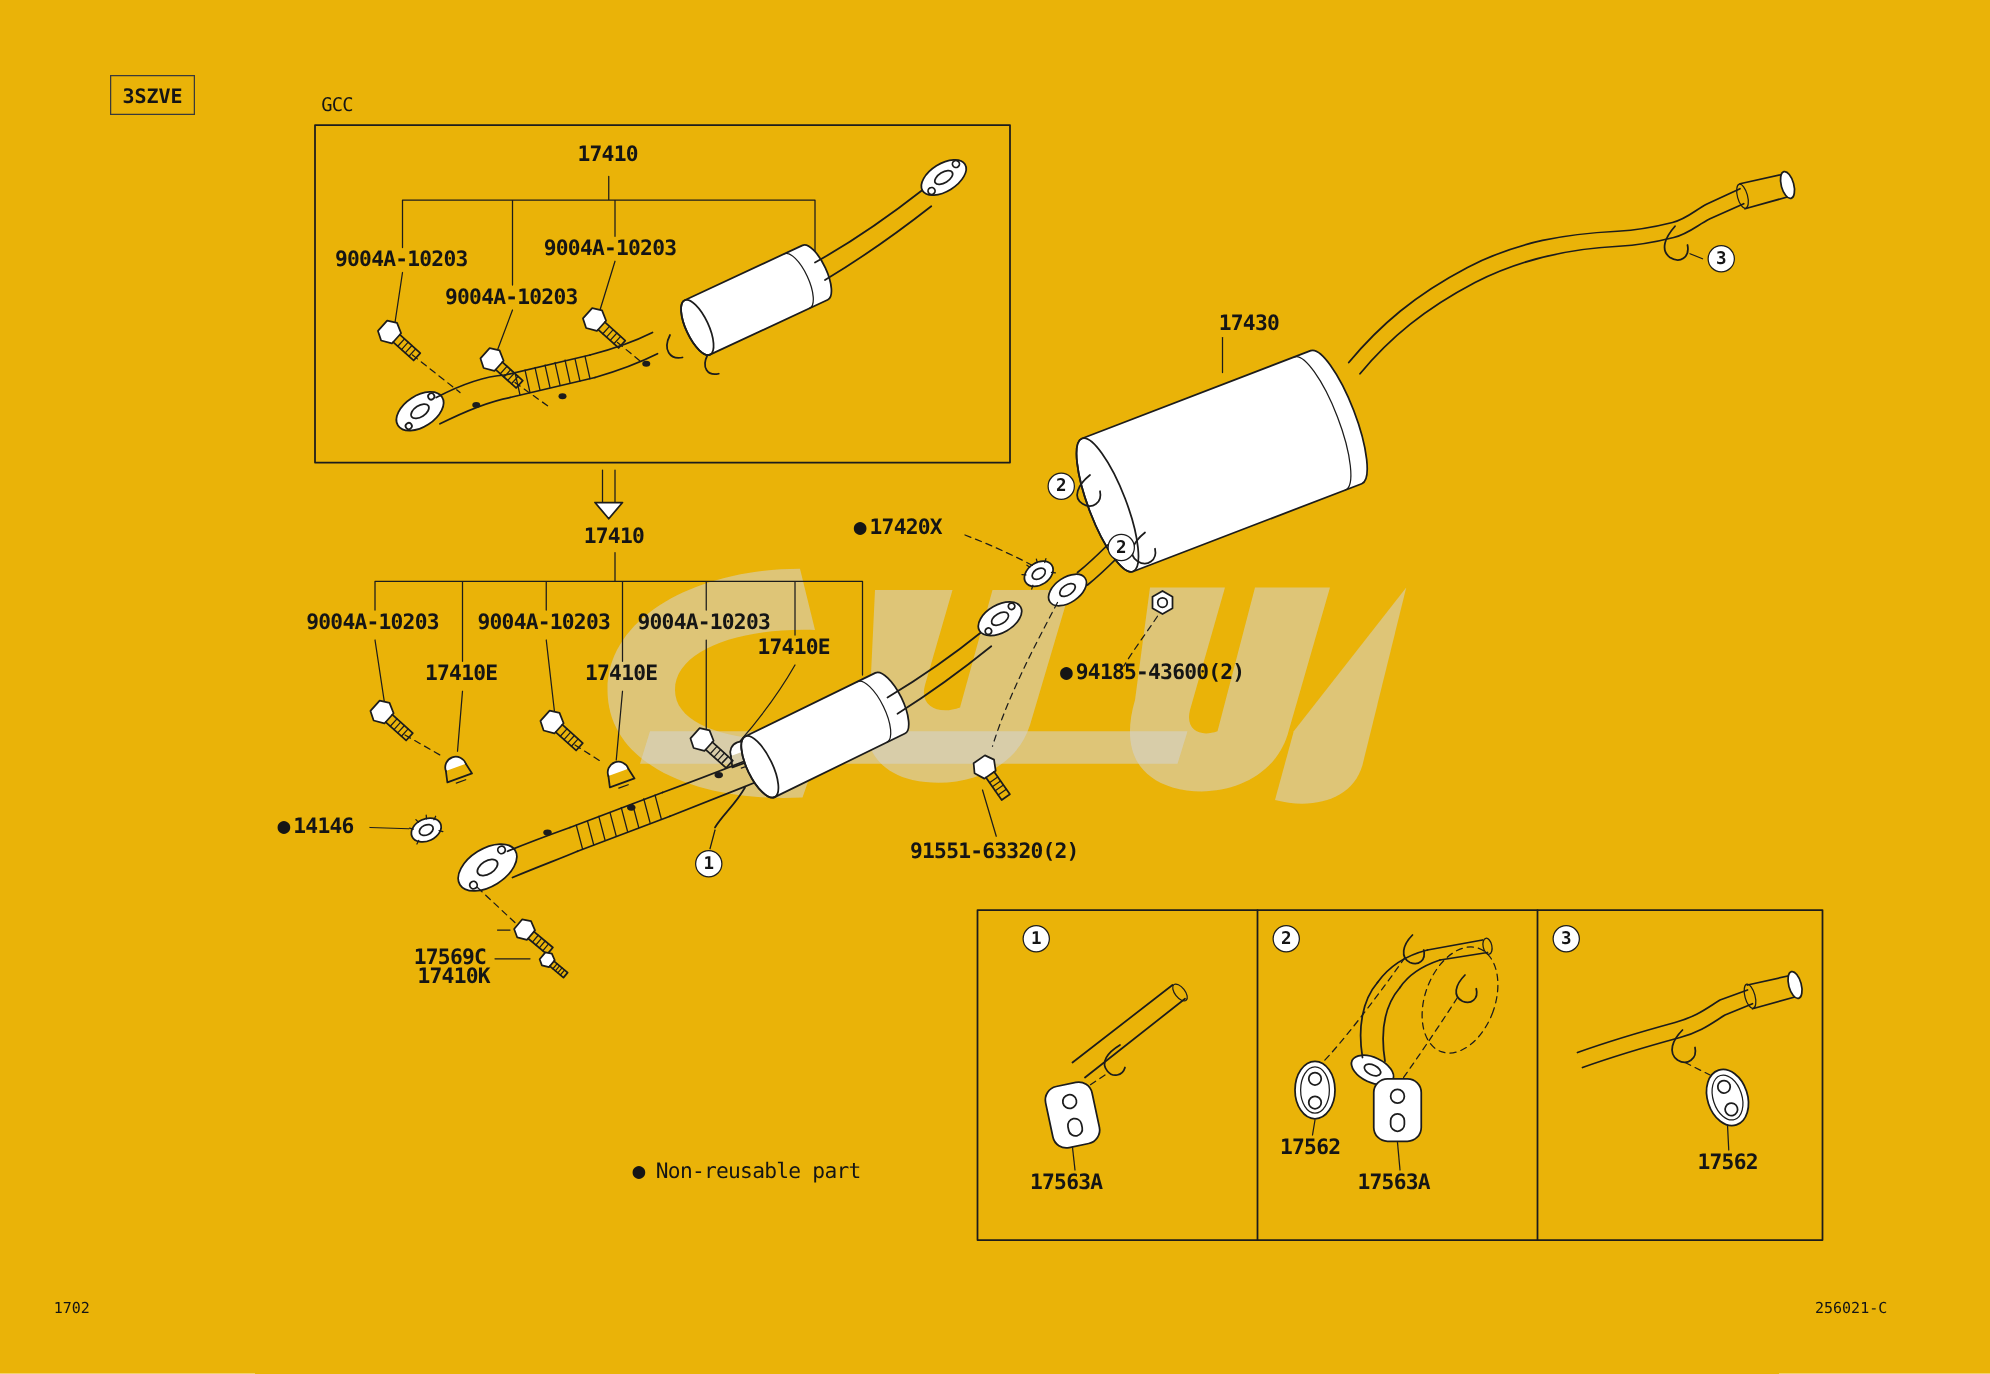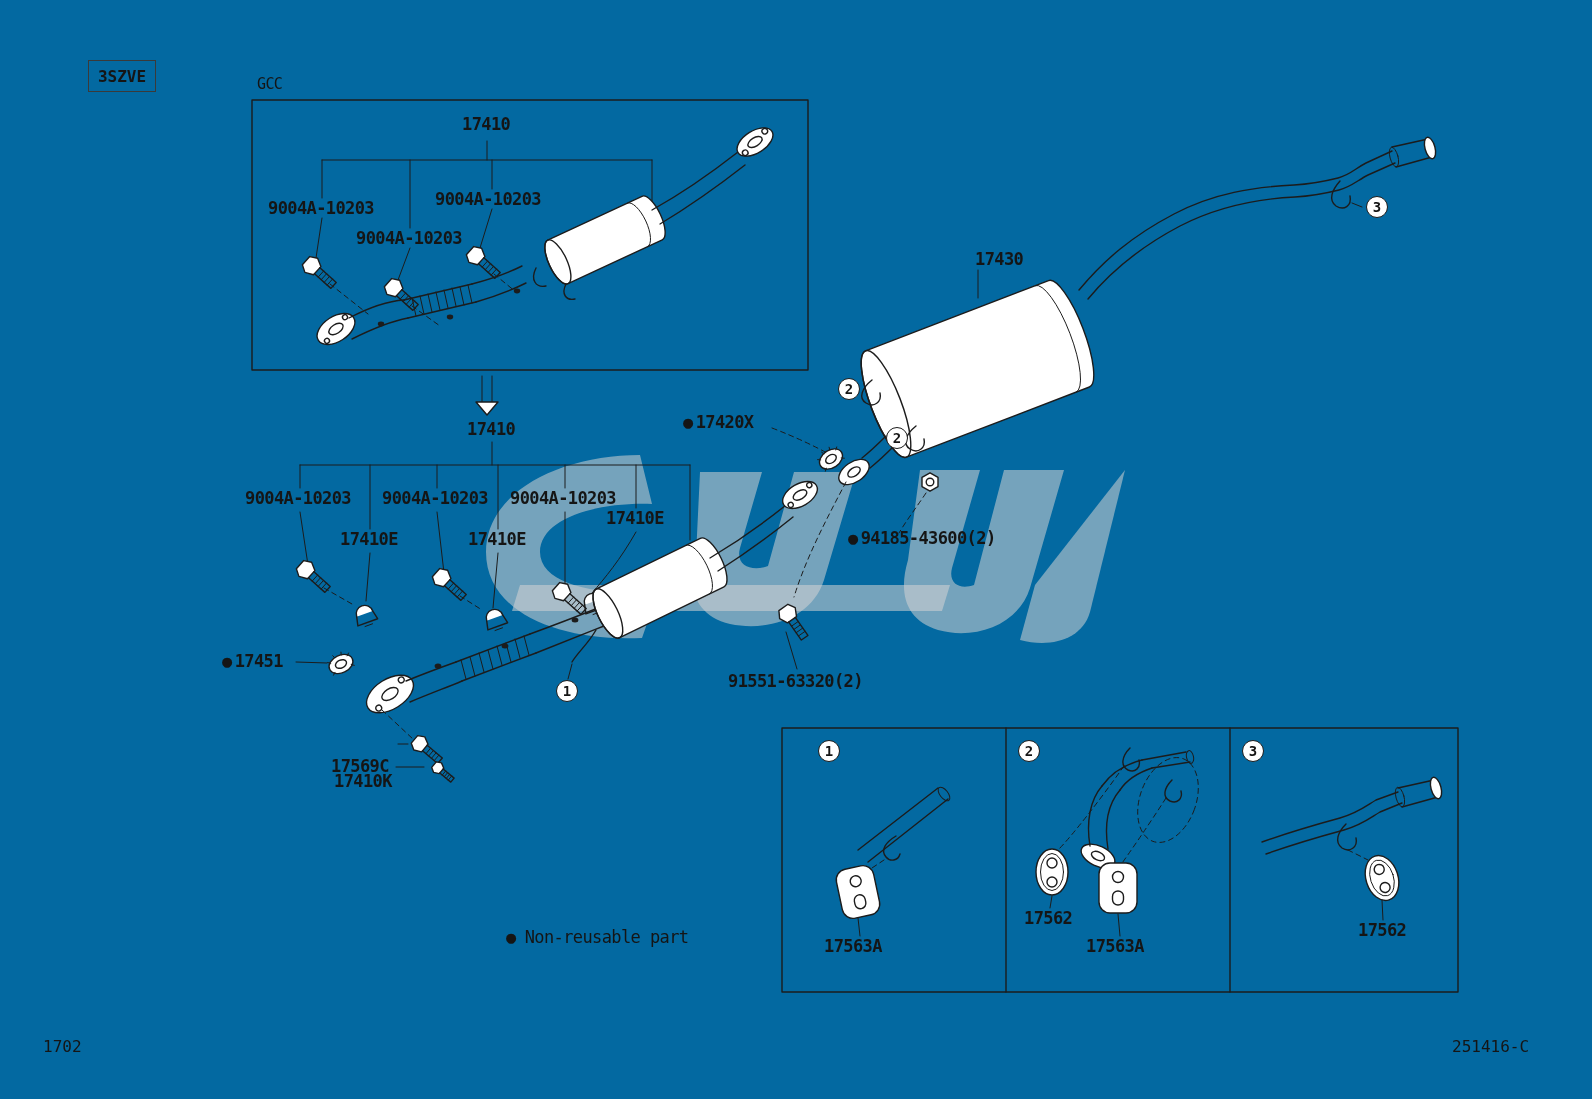--- a/index.html
+++ b/index.html
@@ -1,28 +1,28 @@
 <!DOCTYPE html>
 <html><head>
 <meta charset="utf-8">
 <style>
   html,body{margin:0;padding:0;background:#fff;}
-  .page{position:relative;width:1592px;height:1099px;background:#0369a1;overflow:hidden;
+  .page{position:relative;width:1592px;height:1099px;background:#eab308;overflow:hidden;
         font-family:"DejaVu Sans Mono",monospace;color:#151515;}
   svg{position:absolute;left:0;top:0;}
   svg *{vector-effect:non-scaling-stroke;}
   .art{stroke:#1c1c1c;stroke-width:1.4;fill:none;stroke-linecap:round;stroke-linejoin:round;}
   .w{fill:#ffffff;}
   .thin{stroke-width:1;}
   .dash{stroke-dasharray:5 4;}
   .blk{fill:#1c1c1c;stroke:none;}
   .wm{fill:#d3d3d3;stroke:none;opacity:.55;}
   .lbl{position:absolute;font-size:17px;font-weight:700;letter-spacing:-0.6px;white-space:nowrap;line-height:17px;}
   .sm{font-size:15px;font-weight:400;}
-  .ft{font-size:16px;font-weight:400;letter-spacing:0;}
+  .ft{font-size:12px;font-weight:400;letter-spacing:0;}
   .dot{margin-right:3px;}
   .legend .dot{margin-right:9px;}
   .code-box{position:absolute;left:88px;top:60px;width:66px;height:30px;border:1.5px solid #3a3a3a;
             display:flex;align-items:center;justify-content:center;font-size:16px;font-weight:700;}
   .callout{position:absolute;width:22px;height:22px;border:1.6px solid #1c1c1c;border-radius:50%;
            display:flex;align-items:center;justify-content:center;font-size:14px;font-weight:700;
            background:#fff;box-sizing:border-box;line-height:1;}
 </style>
 </head>
 <body>
@@ -288,37 +288,37 @@
   <div class="lbl" style="left:606px;top:510px;">17410E</div>
 
   <div class="lbl" style="left:683px;top:414px;">
     <span class="dot">●</span><span>17420X</span>
   </div>
   <div class="lbl" style="left:975px;top:251px;">17430</div>
   <div class="lbl" style="left:848px;top:530px;">
     <span class="dot">●</span><span>94185-43600(2)</span>
   </div>
   <div class="lbl" style="left:222px;top:653px;">
-    <span class="dot">●</span><span>17451</span>
+    <span class="dot">●</span><span>14146</span>
   </div>
   <div class="lbl" style="left:728px;top:673px;">91551-63320(2)</div>
   <div class="lbl" style="left:334px;top:735px;margin-top:38px;">17410K</div>
   <div class="lbl" style="left:331px;top:758px;">17569C</div>
 
   <div class="lbl" style="left:824px;top:938px;">17563A</div>
   <div class="lbl" style="left:1024px;top:910px;">17562</div>
   <div class="lbl" style="left:1086px;top:938px;">17563A</div>
   <div class="lbl" style="left:1358px;top:922px;">17562</div>
 
   <div class="lbl legend" style="left:506px;top:929px;font-weight:400;">
     <span class="dot">●</span><span>Non-reusable part</span>
   </div>
 
   <div class="lbl ft" style="left:43px;top:1038px;">1702</div>
-  <div class="lbl ft" style="left:1452px;top:1038px;">251416-C</div>
+  <div class="lbl ft" style="left:1452px;top:1038px;">256021-C</div>
 
   <div class="callout" style="left:556px;top:680px;">1</div>
   <div class="callout" style="left:838px;top:378px;">2</div>
   <div class="callout" style="left:886px;top:427px;">2</div>
   <div class="callout" style="left:1366px;top:196px;">3</div>
   <div class="callout" style="left:818px;top:740px;">1</div>
   <div class="callout" style="left:1018px;top:740px;">2</div>
   <div class="callout" style="left:1242px;top:740px;">3</div>
 
 </div>

